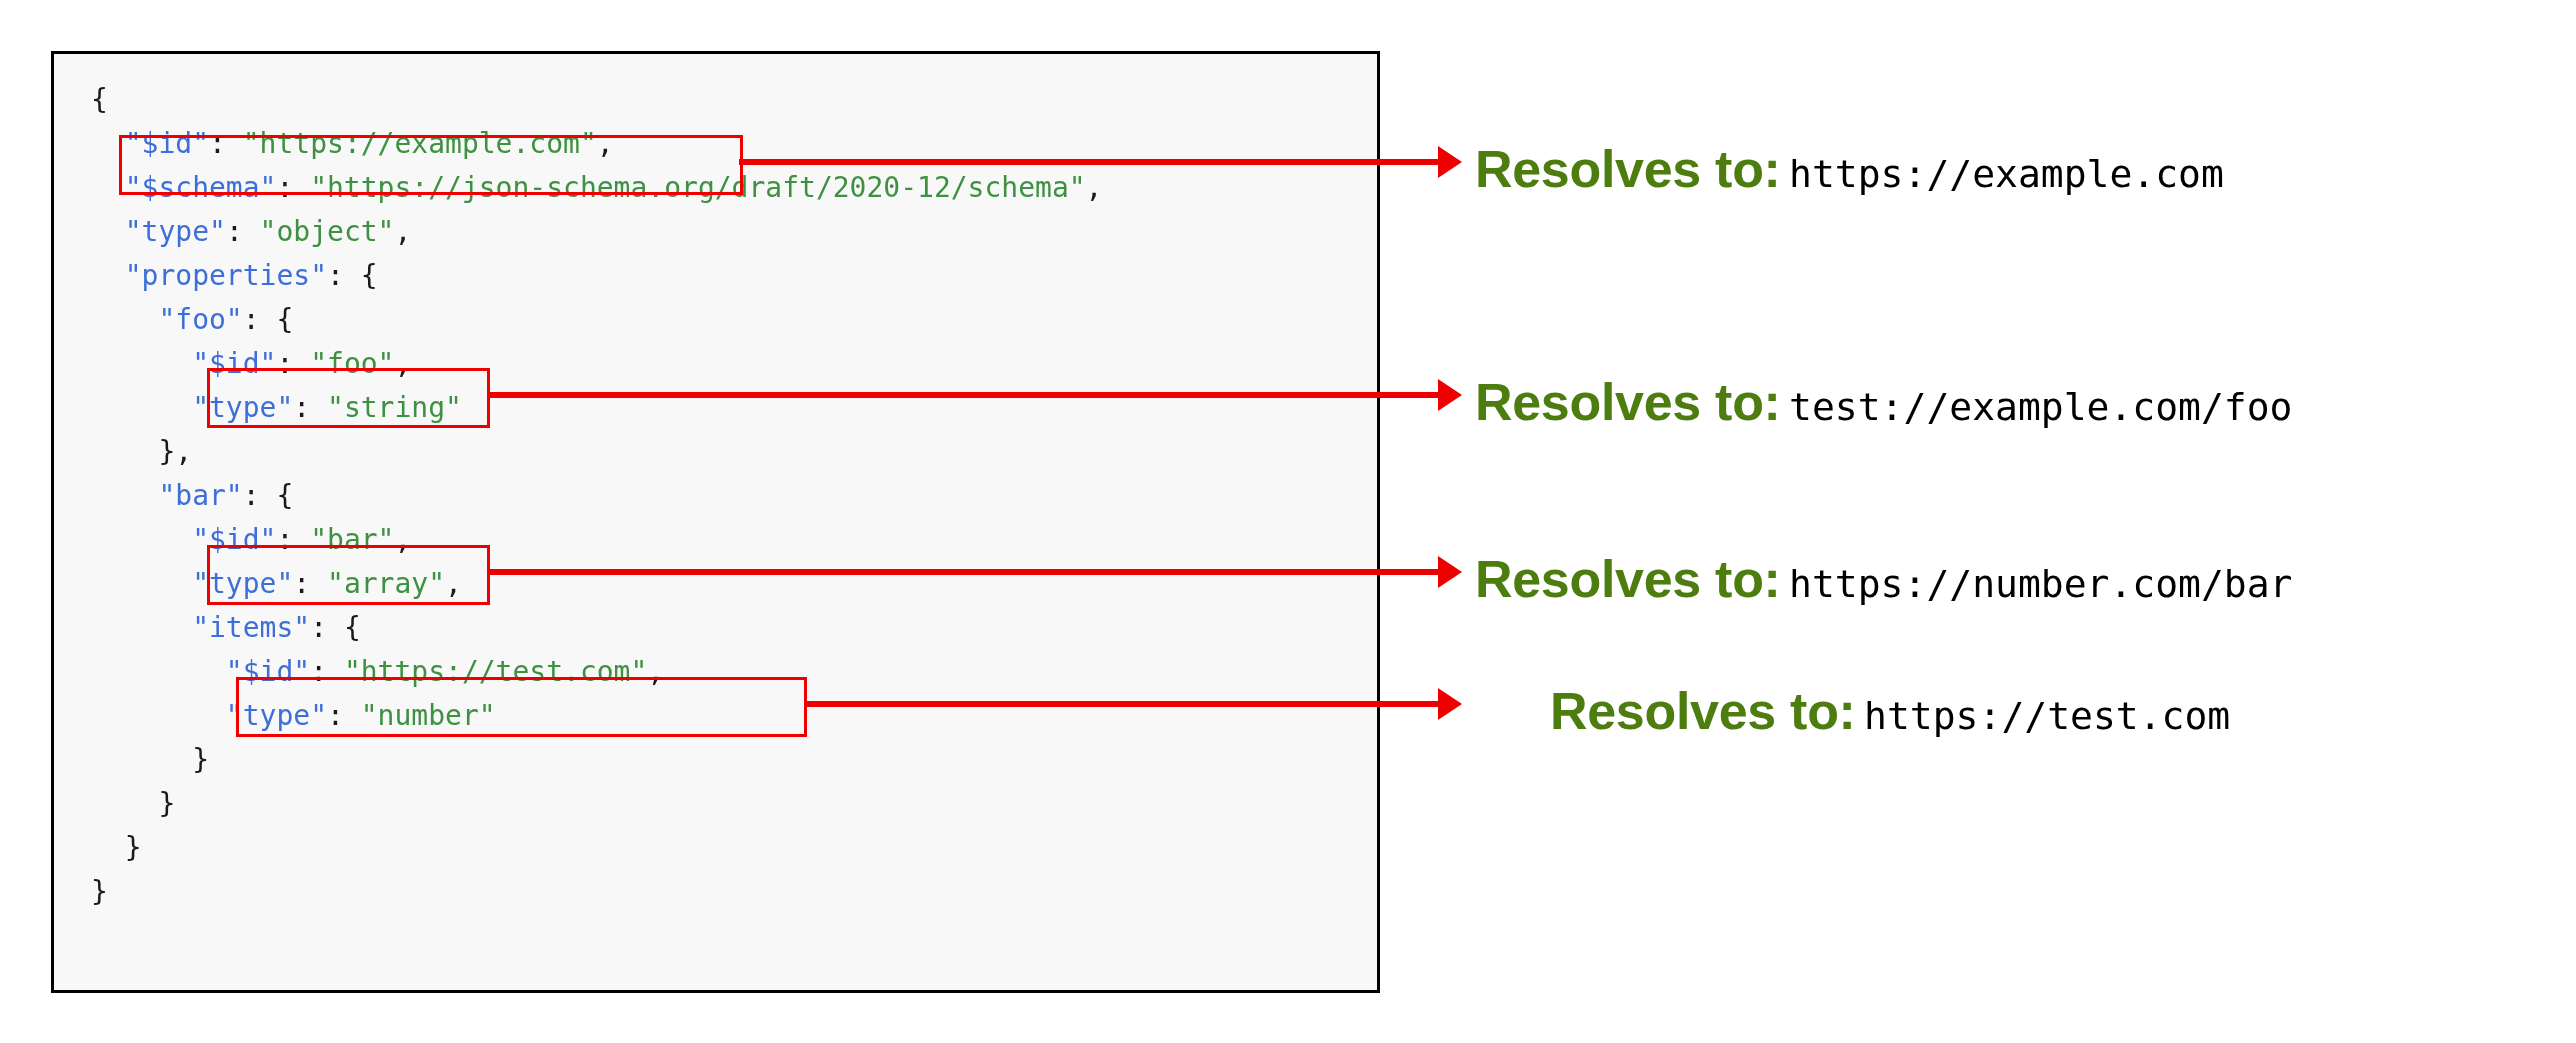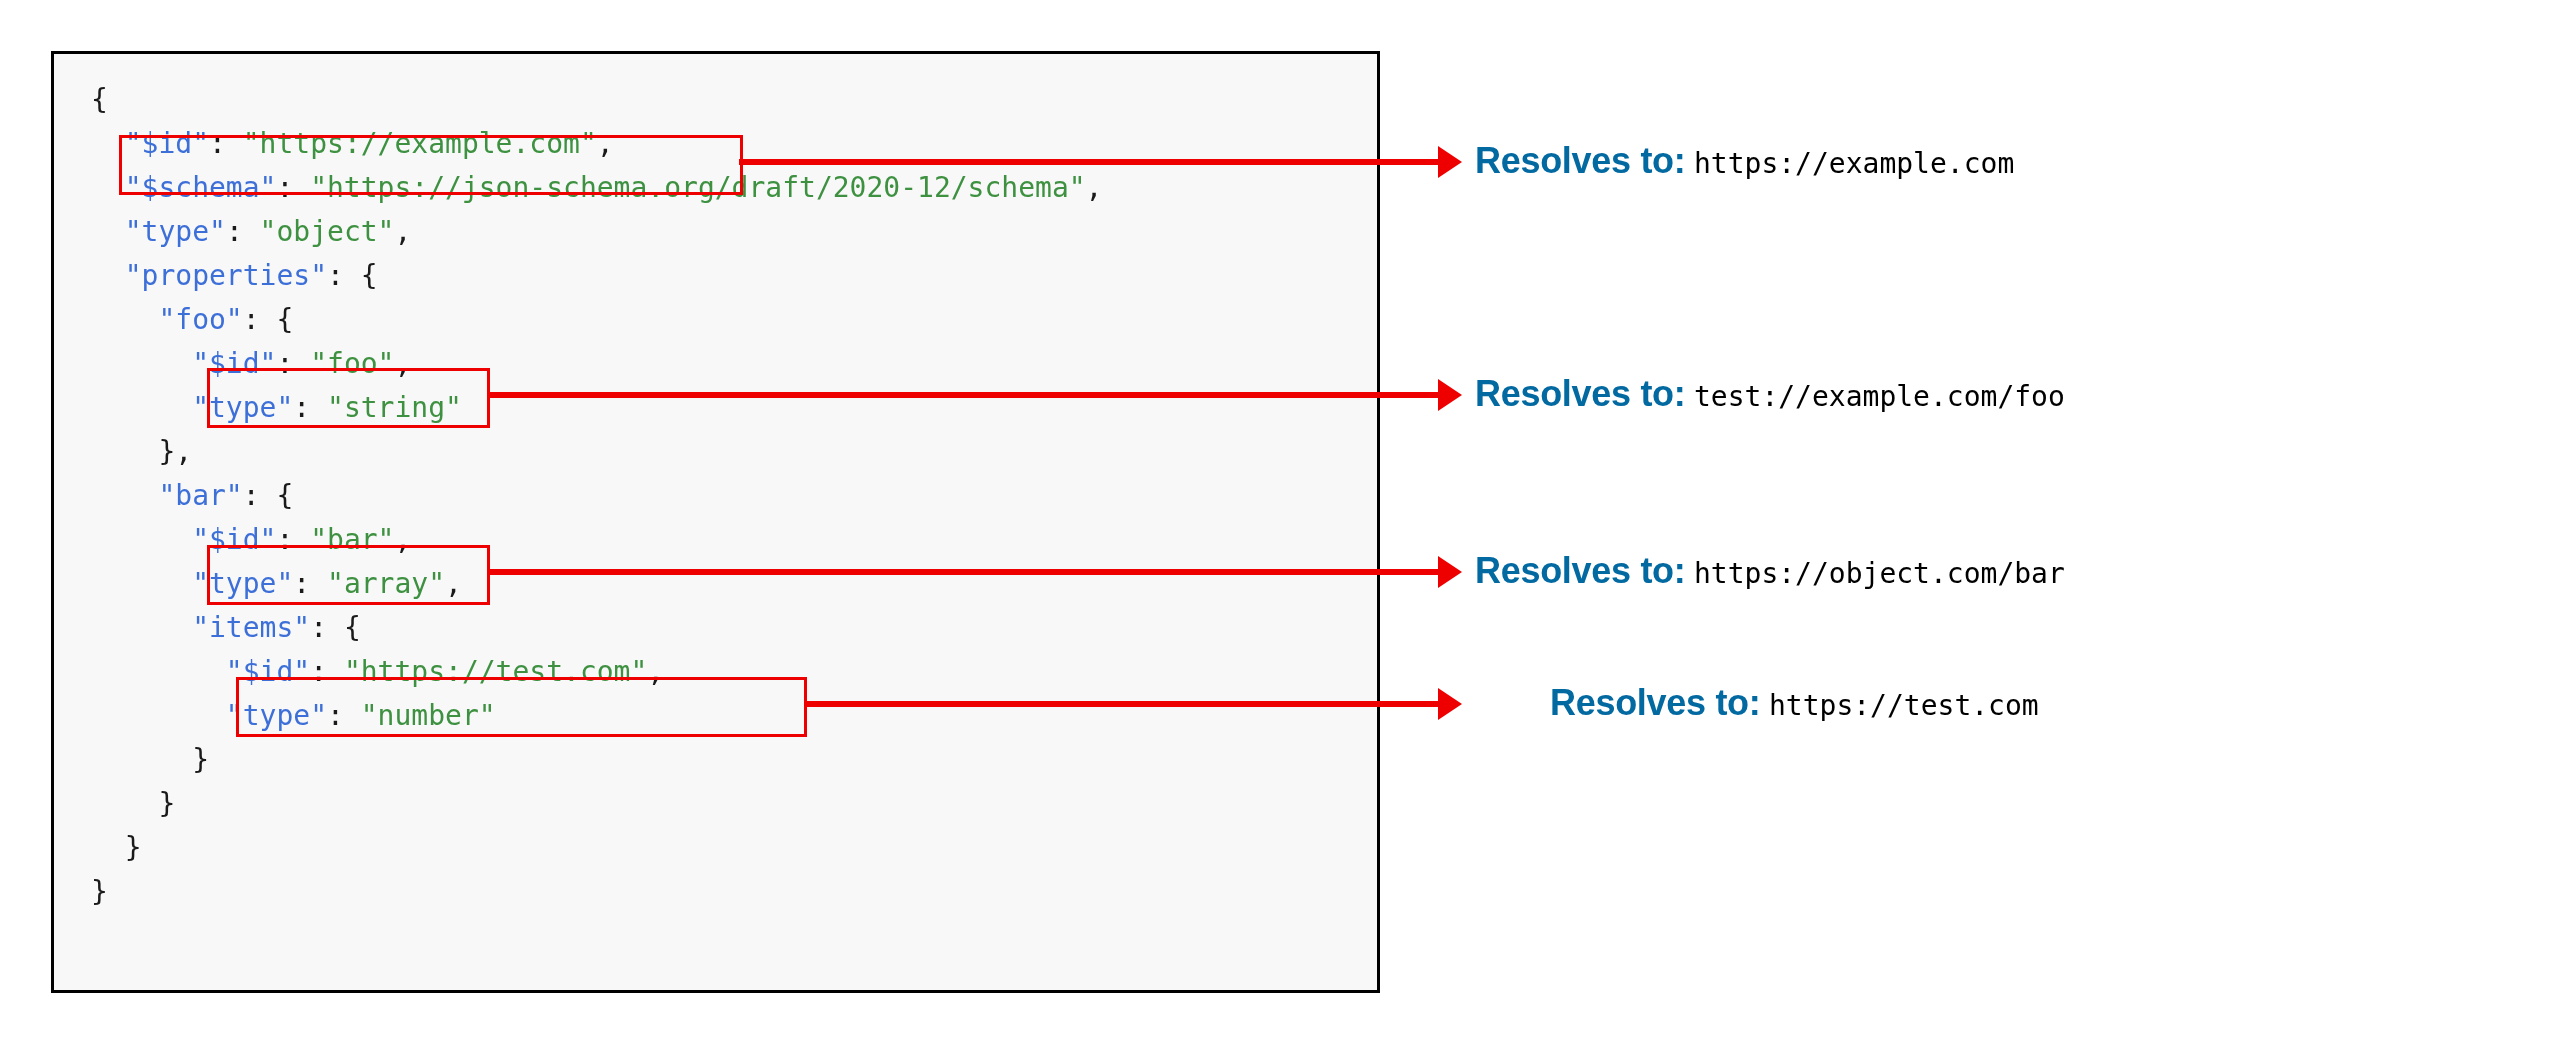--- a/index.html
+++ b/index.html
@@ -72,27 +72,27 @@
 
   
   .resolve-label {
     position: absolute;
     white-space: nowrap;
     line-height: 1;
   }
   .resolve-label .lead {
     font-family: "Liberation Sans", sans-serif;
     font-weight: bold;
-    font-size: 36px;
-    color: #0369a1;
+    font-size: 52px;
+    color: #4d7c0f;
     letter-spacing: -0.3px;
   }
   .resolve-label .url {
     font-family: "DejaVu Sans Mono", "Liberation Mono", monospace;
-    font-size: 28px;
+    font-size: 38px;
     color: #000000;
     margin-left: 8.5px;
     text-align: center;
   }
 </style>
 </head>
 <body>
 
 <div id="code-panel">
   <div id="code-listing"><div class="code-line"><span class="p"></span><span class="p">{</span></div><div class="code-line"><span class="p">  </span><span class="k">"$id"</span><span class="p">: </span><span class="s">"https://example.com"</span><span class="p">,</span></div><div class="code-line"><span class="p">  </span><span class="k">"$schema"</span><span class="p">: </span><span class="s">"https://json-schema.org/draft/2020-12/schema"</span><span class="p">,</span></div><div class="code-line"><span class="p">  </span><span class="k">"type"</span><span class="p">: </span><span class="s">"object"</span><span class="p">,</span></div><div class="code-line"><span class="p">  </span><span class="k">"properties"</span><span class="p">: {</span></div><div class="code-line"><span class="p">    </span><span class="k">"foo"</span><span class="p">: {</span></div><div class="code-line"><span class="p">      </span><span class="k">"$id"</span><span class="p">: </span><span class="s">"foo"</span><span class="p">,</span></div><div class="code-line"><span class="p">      </span><span class="k">"type"</span><span class="p">: </span><span class="s">"string"</span></div><div class="code-line"><span class="p">    </span><span class="p">},</span></div><div class="code-line"><span class="p">    </span><span class="k">"bar"</span><span class="p">: {</span></div><div class="code-line"><span class="p">      </span><span class="k">"$id"</span><span class="p">: </span><span class="s">"bar"</span><span class="p">,</span></div><div class="code-line"><span class="p">      </span><span class="k">"type"</span><span class="p">: </span><span class="s">"array"</span><span class="p">,</span></div><div class="code-line"><span class="p">      </span><span class="k">"items"</span><span class="p">: {</span></div><div class="code-line"><span class="p">        </span><span class="k">"$id"</span><span class="p">: </span><span class="s">"https://test.com"</span><span class="p">,</span></div><div class="code-line"><span class="p">        </span><span class="k">"type"</span><span class="p">: </span><span class="s">"number"</span></div><div class="code-line"><span class="p">      </span><span class="p">}</span></div><div class="code-line"><span class="p">    </span><span class="p">}</span></div><div class="code-line"><span class="p">  </span><span class="p">}</span></div><div class="code-line"><span class="p"></span><span class="p">}</span></div></div>
@@ -106,18 +106,18 @@
 
 <div id="annotation-layer">
     <div class="connector" style="left: 739px; top: 159px; width: 699px;"></div>
     <div class="arrowhead" style="left: 1438px; top: 146px;"></div>
     <div class="resolve-label" style="left: 1475px; top: 143px;"><span class="lead">Resolves to:</span><span class="url">https://example.com</span></div>
     <div class="connector" style="left: 487px; top: 392px; width: 951px;"></div>
     <div class="arrowhead" style="left: 1438px; top: 379px;"></div>
     <div class="resolve-label" style="left: 1475px; top: 376px;"><span class="lead">Resolves to:</span><span class="url">test://example.com/foo</span></div>
     <div class="connector" style="left: 487px; top: 569px; width: 951px;"></div>
     <div class="arrowhead" style="left: 1438px; top: 556px;"></div>
-    <div class="resolve-label" style="left: 1475px; top: 553px;"><span class="lead">Resolves to:</span><span class="url">https://object.com/bar</span></div>
+    <div class="resolve-label" style="left: 1475px; top: 553px;"><span class="lead">Resolves to:</span><span class="url">https://number.com/bar</span></div>
     <div class="connector" style="left: 804px; top: 701px; width: 634px;"></div>
     <div class="arrowhead" style="left: 1438px; top: 688px;"></div>
     <div class="resolve-label" style="left: 1550px; top: 685px;"><span class="lead">Resolves to:</span><span class="url">https://test.com</span></div>
   </div>
 
 
 </body></html>

